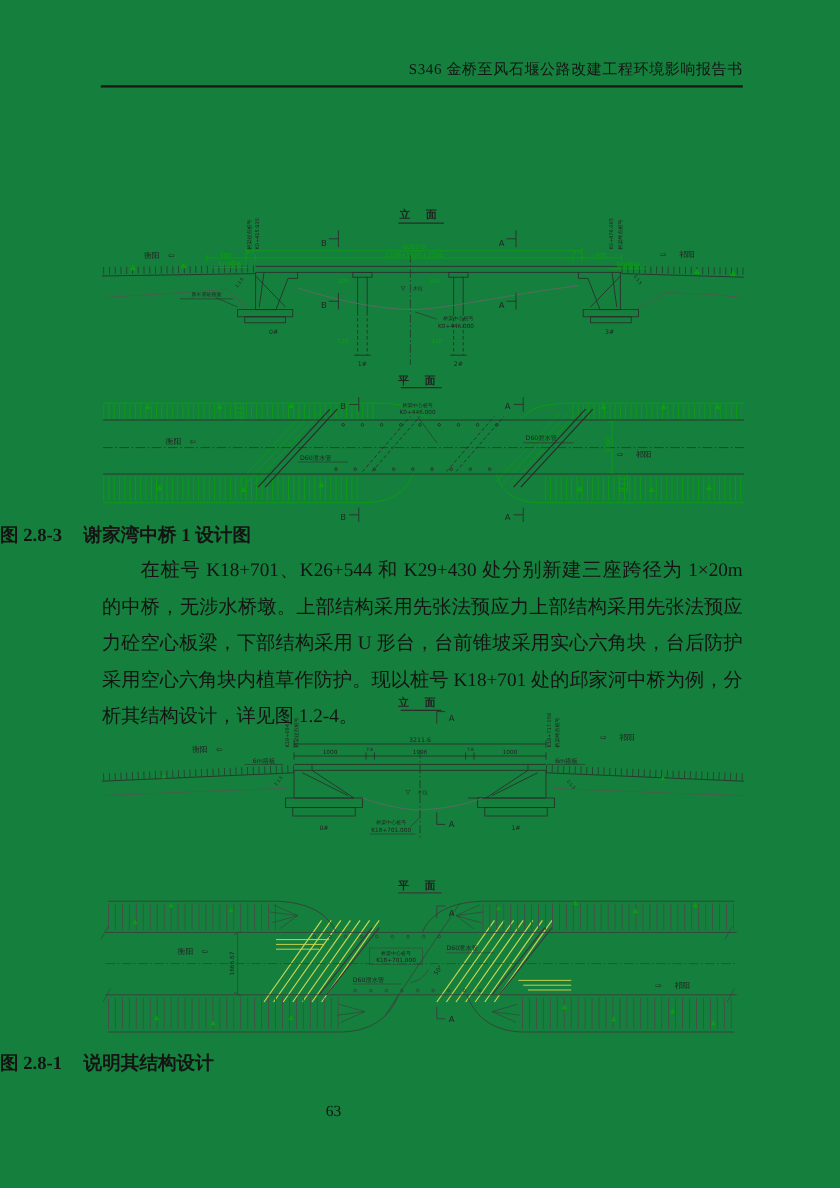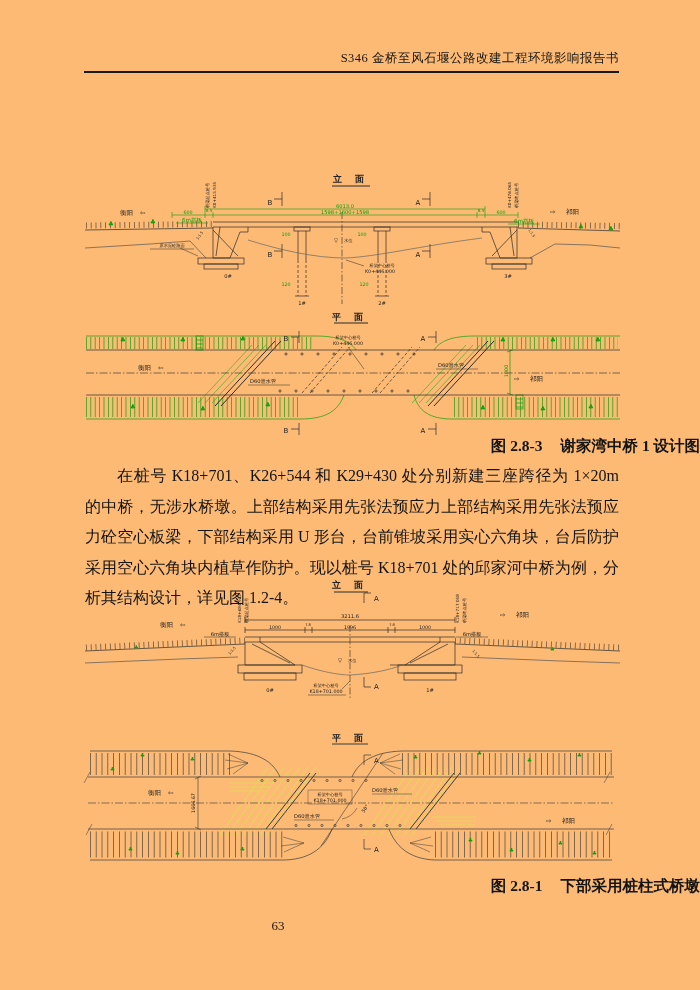--- a/index.html
+++ b/index.html
@@ -1,25 +1,25 @@
 <!DOCTYPE html>
 <html><head>
 <meta charset="utf-8">
 <style>
   html,body{margin:0;padding:0}
   body{width:700px;height:990px;background:#fff;position:relative;
        font-family:"Liberation Serif","DejaVu Serif",serif;color:#141414}
-  .page{position:absolute;inset:0;background:#fdba74;overflow:hidden}
+  .page{position:absolute;inset:0;background:#15803d;overflow:hidden}
   .header-title{position:absolute;top:50px;right:81px;font-size:12.5px;letter-spacing:.5px;white-space:nowrap}
   .header-rule{position:absolute;top:71px;left:84px;width:535px;height:2px;background:#1a1a1a}
   .bodytext{position:absolute;left:85px;width:534px;top:84px;font-size:16px;line-height:31px;text-align:justify}
   .bodytext p,.para3 p{margin:0}
   .indent{text-indent:2em}
   .para3{position:absolute;left:85px;width:534px;top:461px;font-size:16px;line-height:30.5px;text-align:justify}
-  .caption{position:absolute;left:0;width:700px;text-align:right;font-weight:bold;font-size:15.5px}
+  .caption{position:absolute;left:0;width:700px;text-align:left;font-weight:bold;font-size:15.5px}
   .cap1{top:436px}.cap2{top:876px}
   .caption .lbl{margin-right:18px}
   .pageno{position:absolute;top:918px;left:0;width:556px;text-align:center;font-size:13px}
   .drawing{position:absolute}
   svg text{fill:#222;stroke:none;font-family:"DejaVu Sans","Liberation Sans",sans-serif}
   .t35{font-size:3.6px}.t4{font-size:4.2px}.t45{font-size:4.8px}.t5{font-size:5.2px}
   .t55{font-size:5.6px}.t6{font-size:6.5px}.t65{font-size:7px}
   .t8{font-size:9px;letter-spacing:5px;font-weight:bold}
   svg text.g{fill:#0ba10b}
 </style>
@@ -311,18 +311,18 @@
     <text x="48" y="124" class="t55 g">♣</text>
     <text x="95" y="128" class="t55 g">♣</text>
     <text x="160" y="124" class="t55 g">♣</text>
     <text x="388" y="115" class="t55 g">♣</text>
     <text x="429" y="125" class="t55 g">♣</text>
     <text x="478" y="118" class="t55 g">♣</text>
     <text x="512" y="128" class="t55 g">♣</text>
   </svg>
 
   <div class="caption cap2">
-    <span class="lbl">图  2.8-1</span><span>下部采用桩柱式桥墩</span>
+    <span class="lbl">图  2.8-1</span><span>说明其结构设计</span>
   </div>
 
   <div class="pageno">63</div>
 
 </div>
 
 </body></html>

